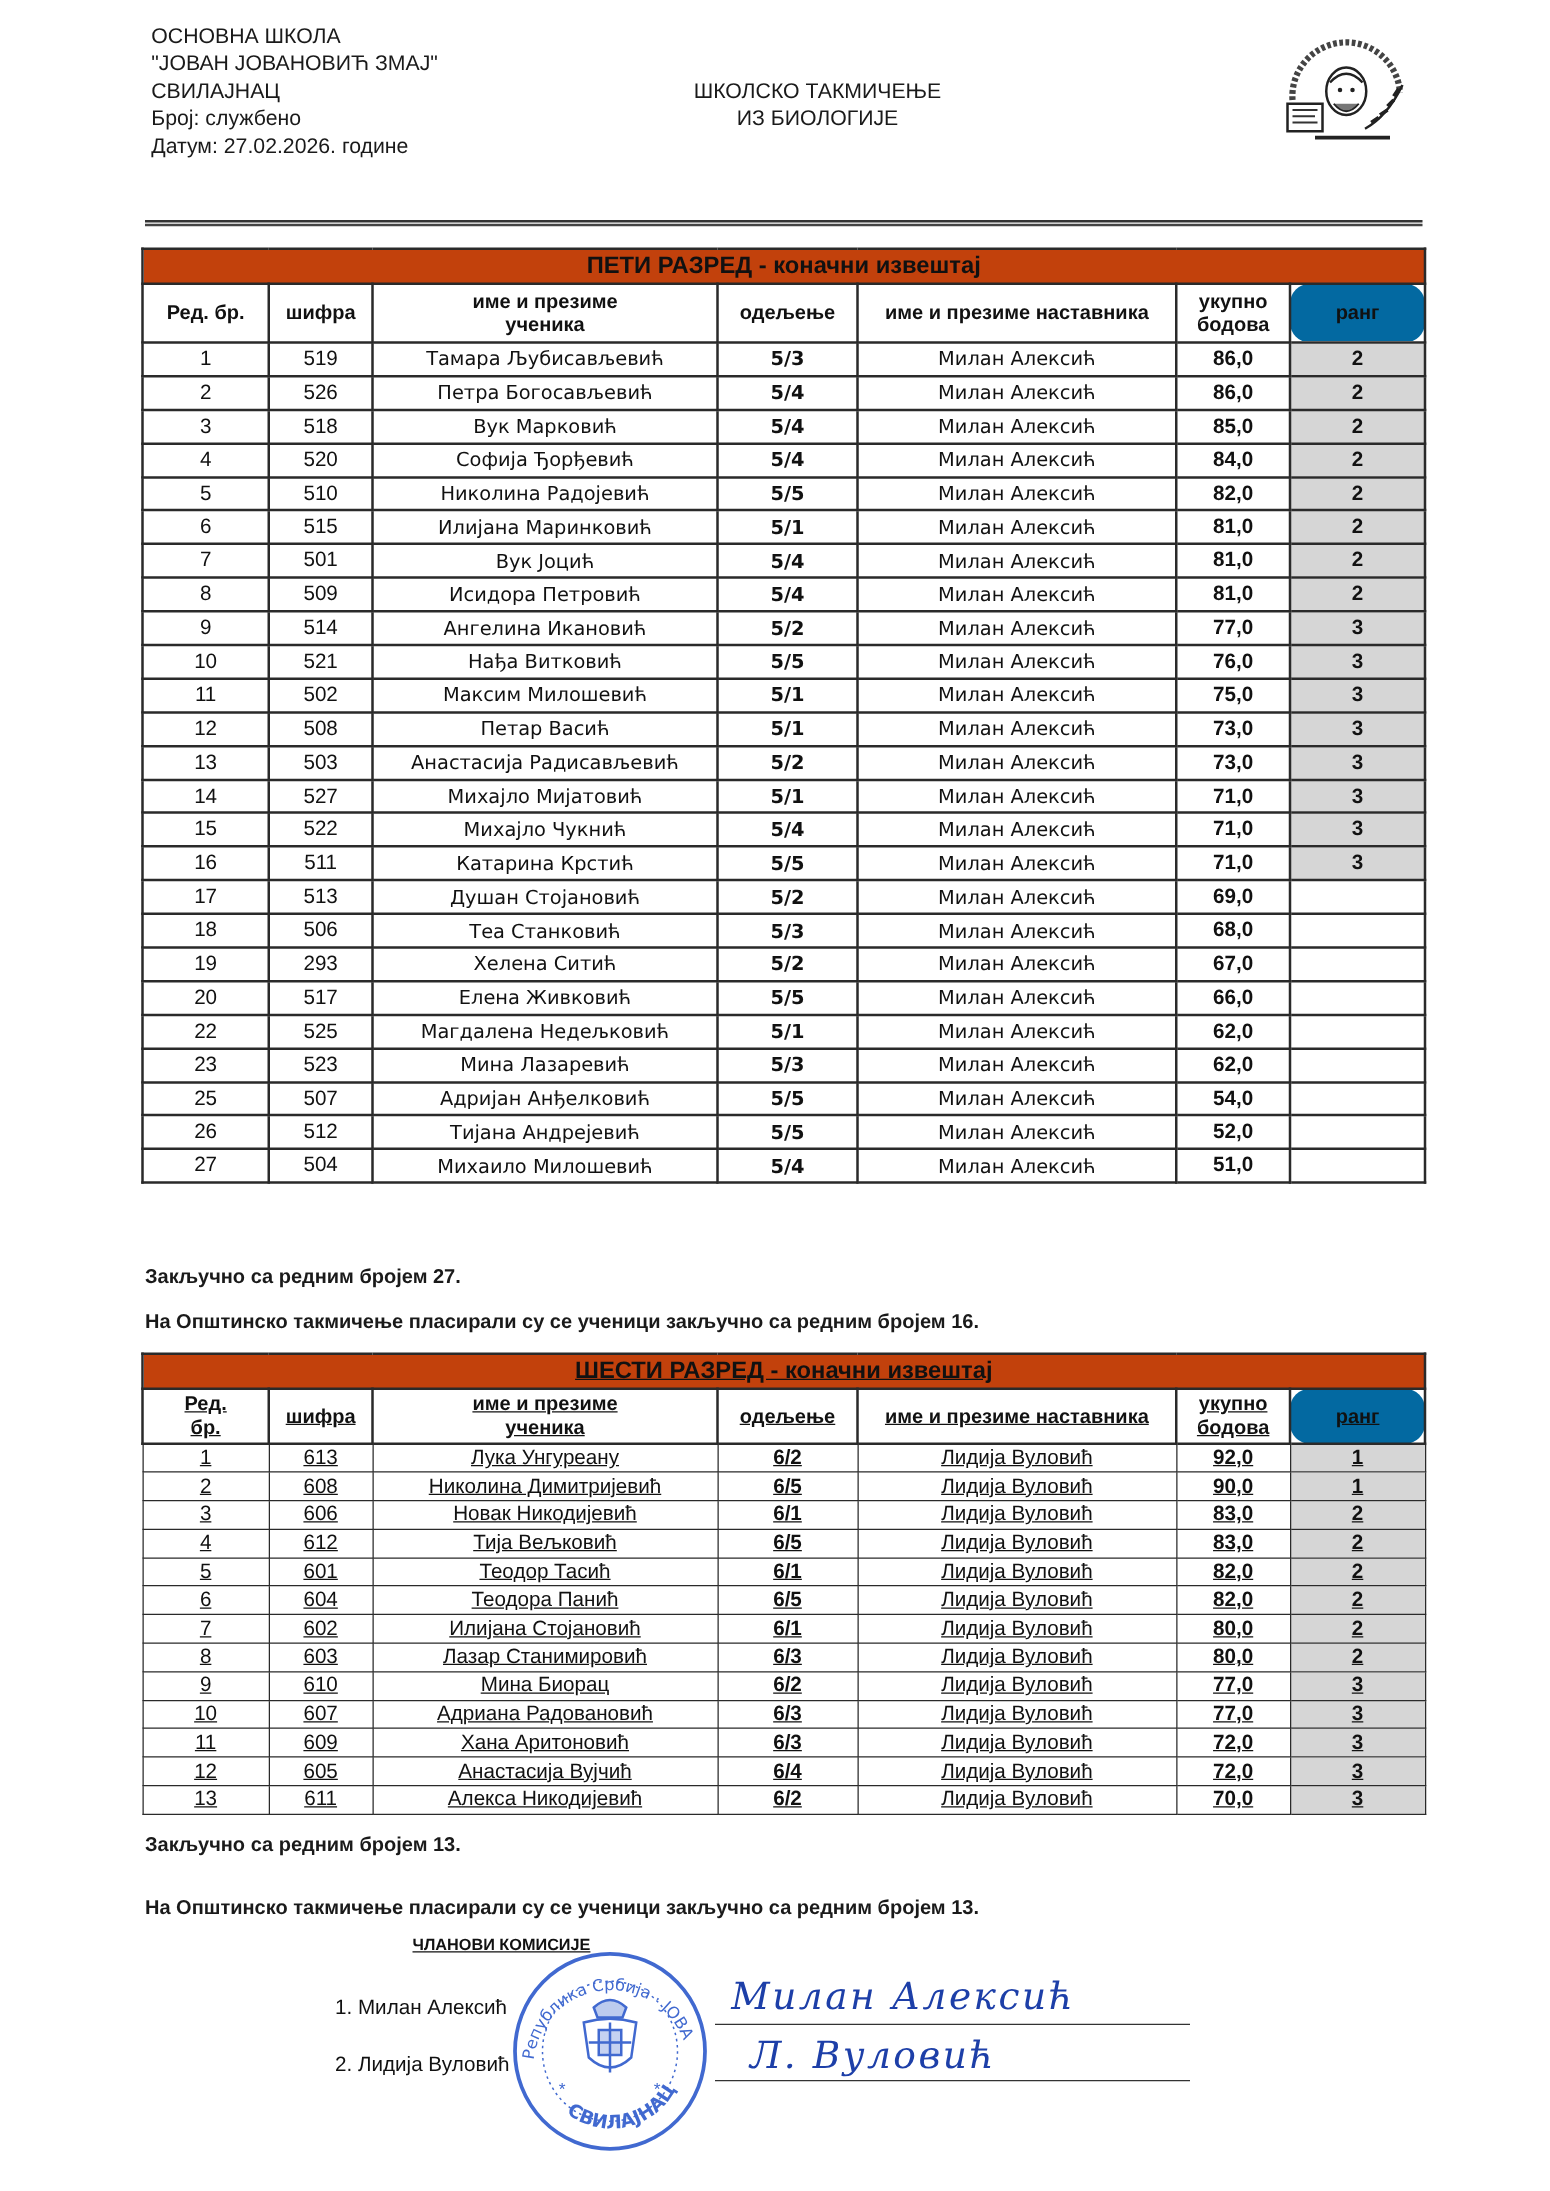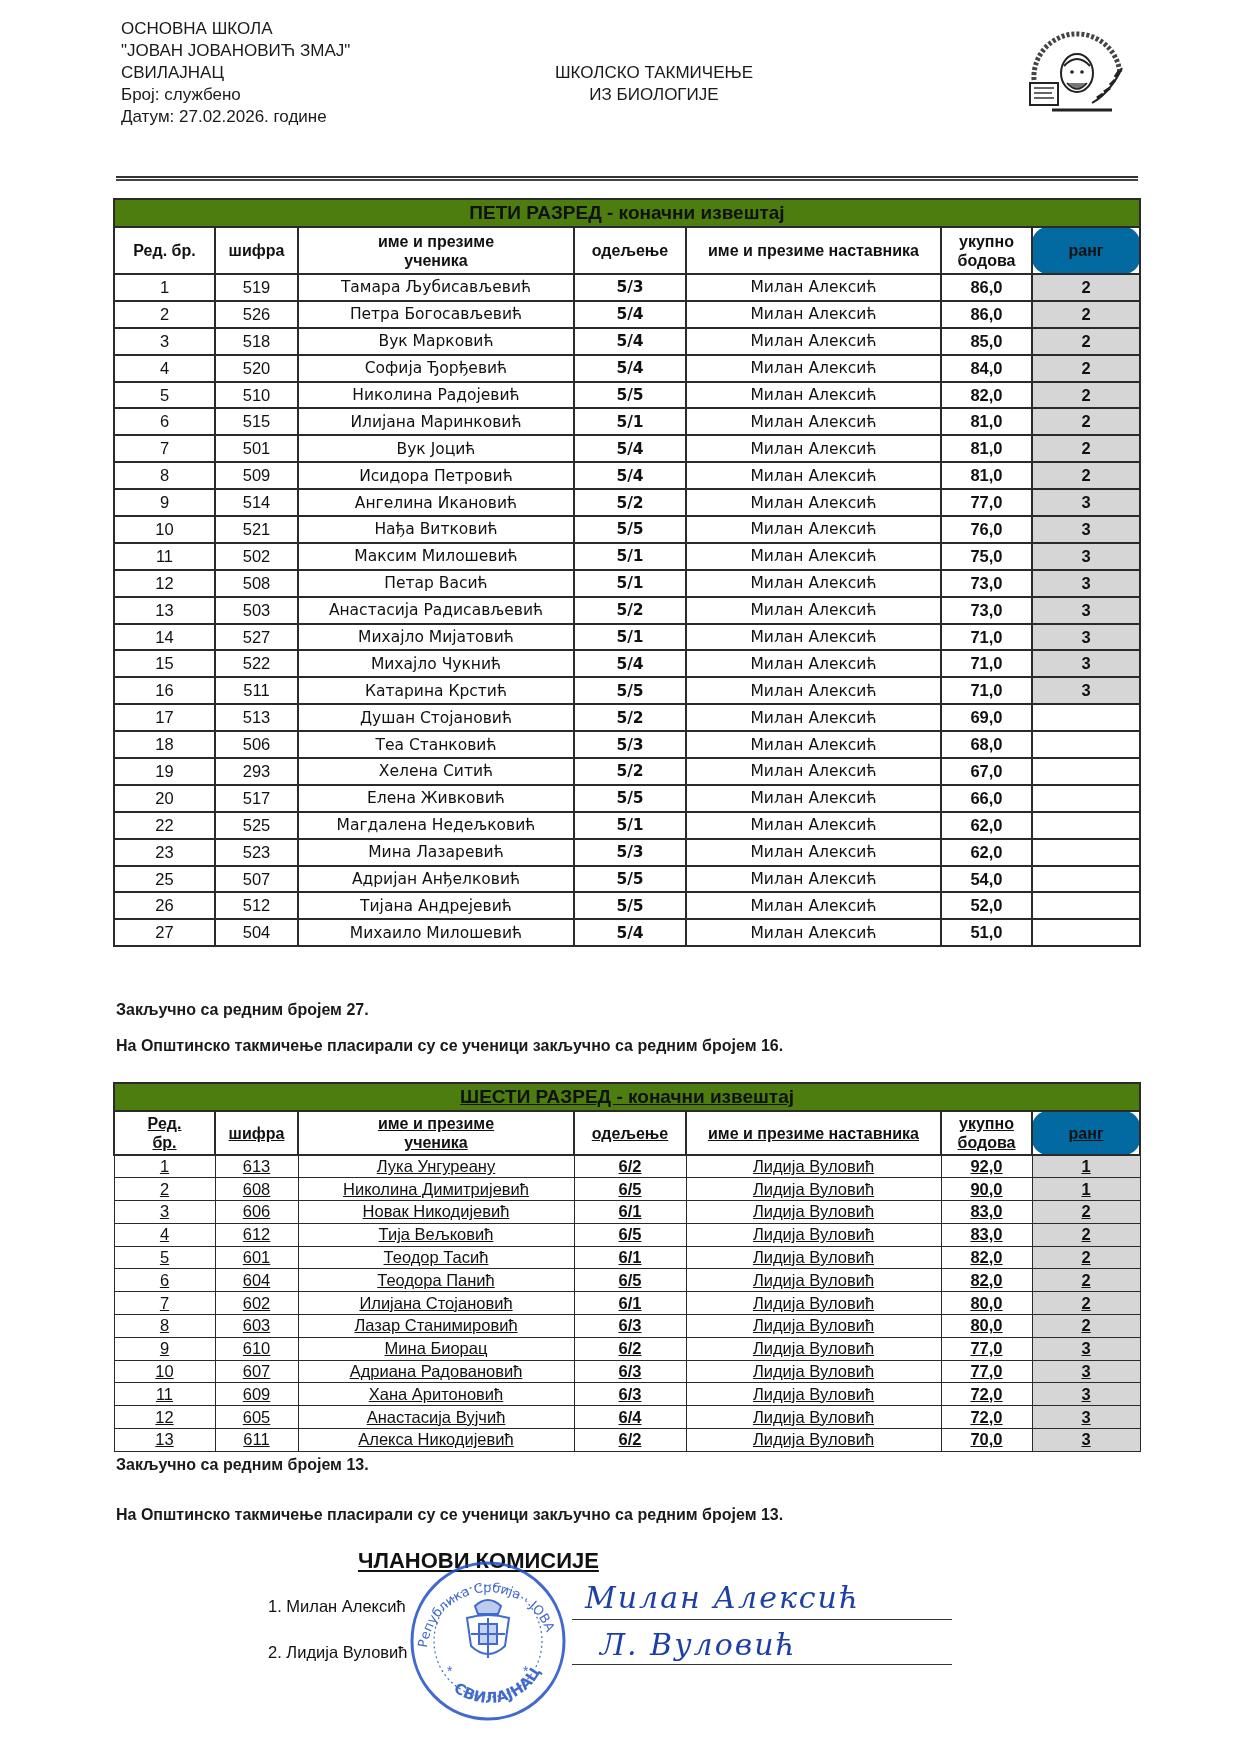--- a/index.html
+++ b/index.html
@@ -32,21 +32,21 @@
   
   table.report {
     position: absolute; left: 113px; width: 1026px;
     border-collapse: collapse; table-layout: fixed;
   }
   table.report td, table.report th {
     border: 2px solid #2a2a2a; padding: 0 4px;
     vertical-align: middle; overflow: hidden; white-space: nowrap;
   }
   .title-row td {
-    background: #4d7c0f;
+    background: #c2410c;
     font-weight: bold; font-size: 19px; text-align: center;
   }
   .head-row th {
     font-weight: bold; font-size: 16px; line-height: 19px; text-align: center;
   }
   .head-row th.rank-h { background: #0369a1; border-radius: 16px; }
   td.c { text-align: center; }
   td.name { text-align: center; padding-left: 5px; }
   td.bold { font-weight: bold; }
   td.rank-cell { background: #d6d6d6; font-weight: bold; text-align: center; }
@@ -58,27 +58,27 @@
   #t5 .data-row td { height: 26.9px; font-size: 16.5px; }
   #t5 td.name, #t5 td.teacher, #t5 td.cls { font-family: "DejaVu Sans", sans-serif; font-size: 15.5px; }
 
   #t6 { top: 1082px; text-decoration: underline; }
   #t6 .title-row td { height: 28px; }
   #t6 .head-row th { height: 44px; }
   #t6 .data-row td { height: 22.8px; font-size: 16.5px; border-width: 1.6px; }
 
   .note {
     position: absolute; left: 116px;
-    font-weight: bold; font-size: 16px; color: #1a1a1a; white-space: nowrap;
+    font-weight: bold; font-size: 16px; color: #1a1a1a; white-space: nowrap; margin-top: 12px;
   }
 
   
   .commission-title {
     position: absolute; left: 330px; top: 1548px;
-    font-weight: bold; font-size: 22px; text-decoration: underline; margin-left: 28px;
+    font-weight: bold; font-size: 13px; text-decoration: underline;
   }
   .member {
     position: absolute; left: 268px; font-size: 16.5px; white-space: nowrap;
   }
   .sig-line {
     position: absolute; left: 572px; width: 380px; height: 0;
     border-top: 1.5px solid #333;
   }
   .signature {
     position: absolute; color: #1d3fa8;

